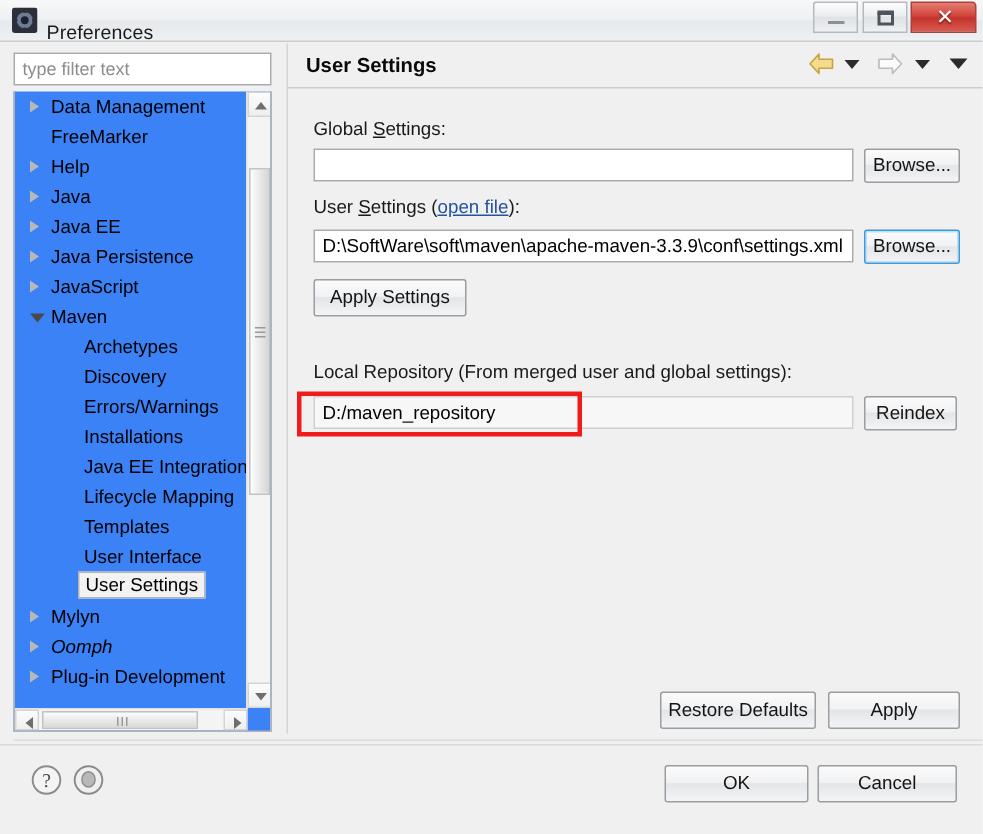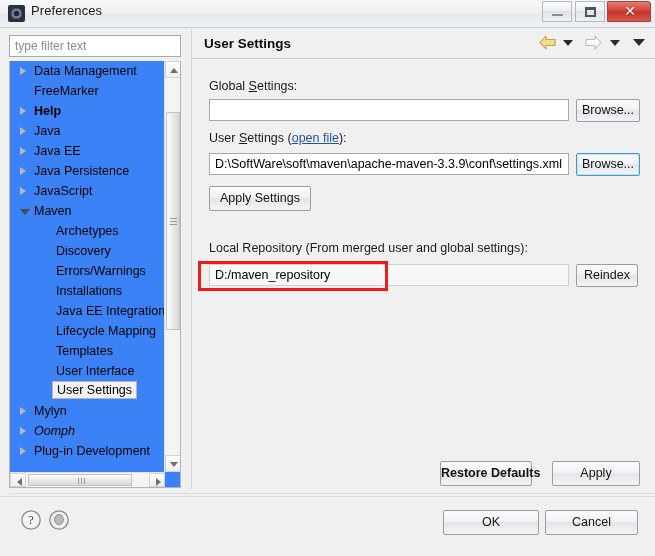--- a/index.html
+++ b/index.html
@@ -19,21 +19,21 @@
   .titlebar{
     position:absolute;left:0;top:0;width:655px;height:28px;
     background:linear-gradient(to bottom,#f7f8f9 0%,#eef0f2 48%,#e6e9ec 52%,#eef1f4 100%);
     border-bottom:1px solid #c9cdd2;
     box-sizing:border-box;
   }
   .title-icon{
     position:absolute;left:8px;top:5px;width:17px;height:17px;
   }
   .title-text{
-    position:absolute;left:31px;top:3px;
+    position:absolute;left:31px;top:14px;
     font-size:13px;color:#1a1a1a;
     letter-spacing:0.1px;
     white-space:nowrap;
   }
   .wbtns{position:absolute;right:4px;top:1px;height:22px;}
   .wbtn{
     display:inline-block;vertical-align:top;
     width:30px;height:21px;margin-left:-1px;
     border:1px solid #b5b9bf;
     background:linear-gradient(to bottom,#fdfdfe 0%,#eceef1 45%,#dfe2e6 50%,#eef0f3 100%);
@@ -246,21 +246,21 @@
 
   <div class="tree-panel">
     <div class="tree-clip" id="tree-clip">
         <div class="tree-item" style="top: 0px;">
           <i class="arrow collapsed" style="left: 10px;"></i>
           <span class="tree-label" style="left: 24px;">Data Management</span>
         </div>
         <div class="tree-item" style="top: 0px;">
           <span class="tree-label" style="left: 24px;">FreeMarker</span>
         </div>
-        <div class="tree-item" style="top: 0px; font-weight: bold;">
+        <div class="tree-item" style="top: 0px;">
           <i class="arrow collapsed" style="left: 10px;"></i>
           <span class="tree-label" style="left: 24px;">Help</span>
         </div>
         <div class="tree-item" style="top: 0px;">
           <i class="arrow collapsed" style="left: 10px;"></i>
           <span class="tree-label" style="left: 24px;">Java</span>
         </div>
         <div class="tree-item" style="top: 0px;">
           <i class="arrow collapsed" style="left: 10px;"></i>
           <span class="tree-label" style="left: 24px;">Java EE</span>
@@ -384,21 +384,21 @@
     </div>
     <div class="btn focus" style="left:384px;top:124px;width:64px;">Browse...</div>
     <div class="btn big" style="left:17px;top:157px;width:102px;">Apply Settings</div>
 
     <span class="lbl" style="left:17px;top:212px;">Local Repository (From merged user and global settings):</span>
     <div class="tfield readonly" style="left:17px;top:235px;width:360px;">
       <span class="tval">D:/maven_repository</span>
     </div>
     <div class="btn" style="left:384px;top:235px;width:62px;">Reindex</div>
 
-    <div class="btn big" style="left:248px;top:432px;width:92px;font-weight:bold;">Restore Defaults</div>
+    <div class="btn big" style="left:248px;top:432px;width:104px;">Restore Defaults</div>
     <div class="btn big" style="left:360px;top:432px;width:88px;">Apply</div>
   </div>
 
   <div class="annot" style="border-color: rgb(242, 27, 27);"></div>
 
   <div class="sep-line"></div>
 
   <div class="footer">
     <span class="help-ic">
       <svg width="22" height="22" viewBox="0 0 22 22">

